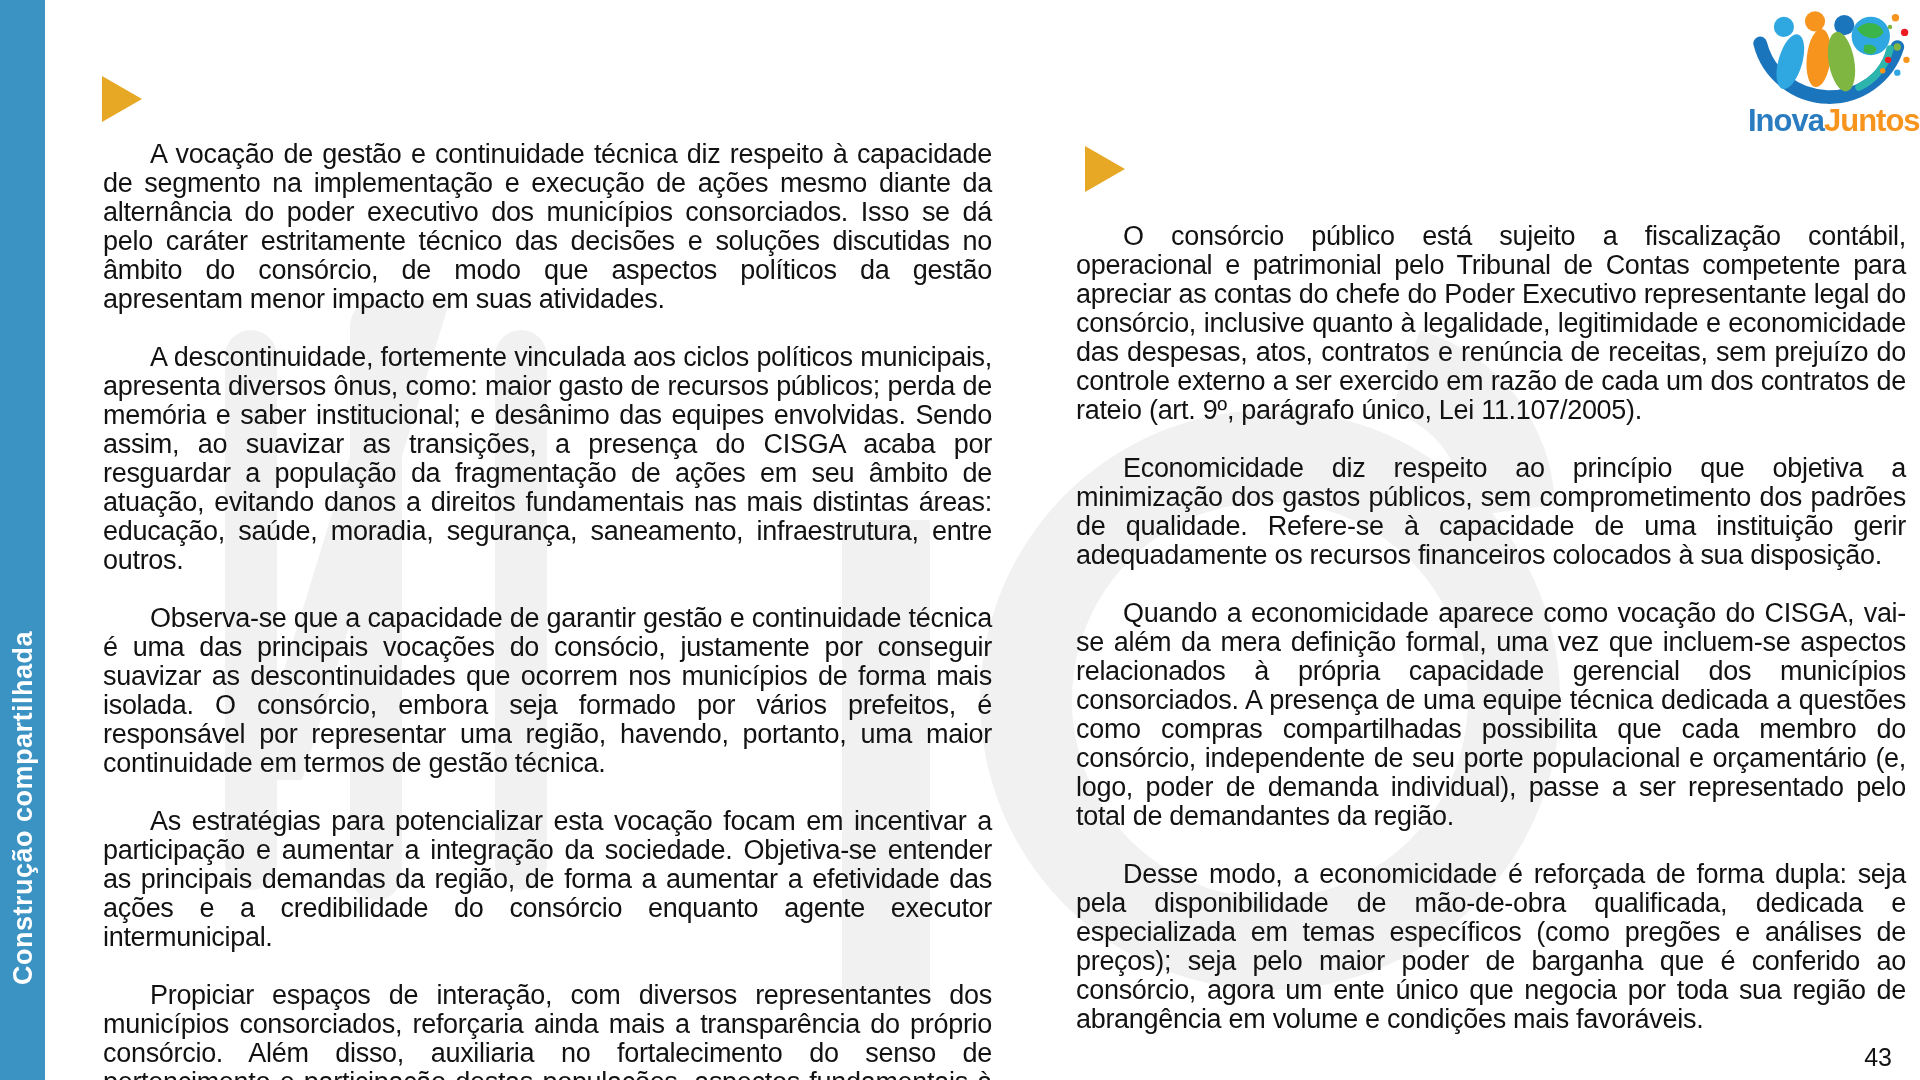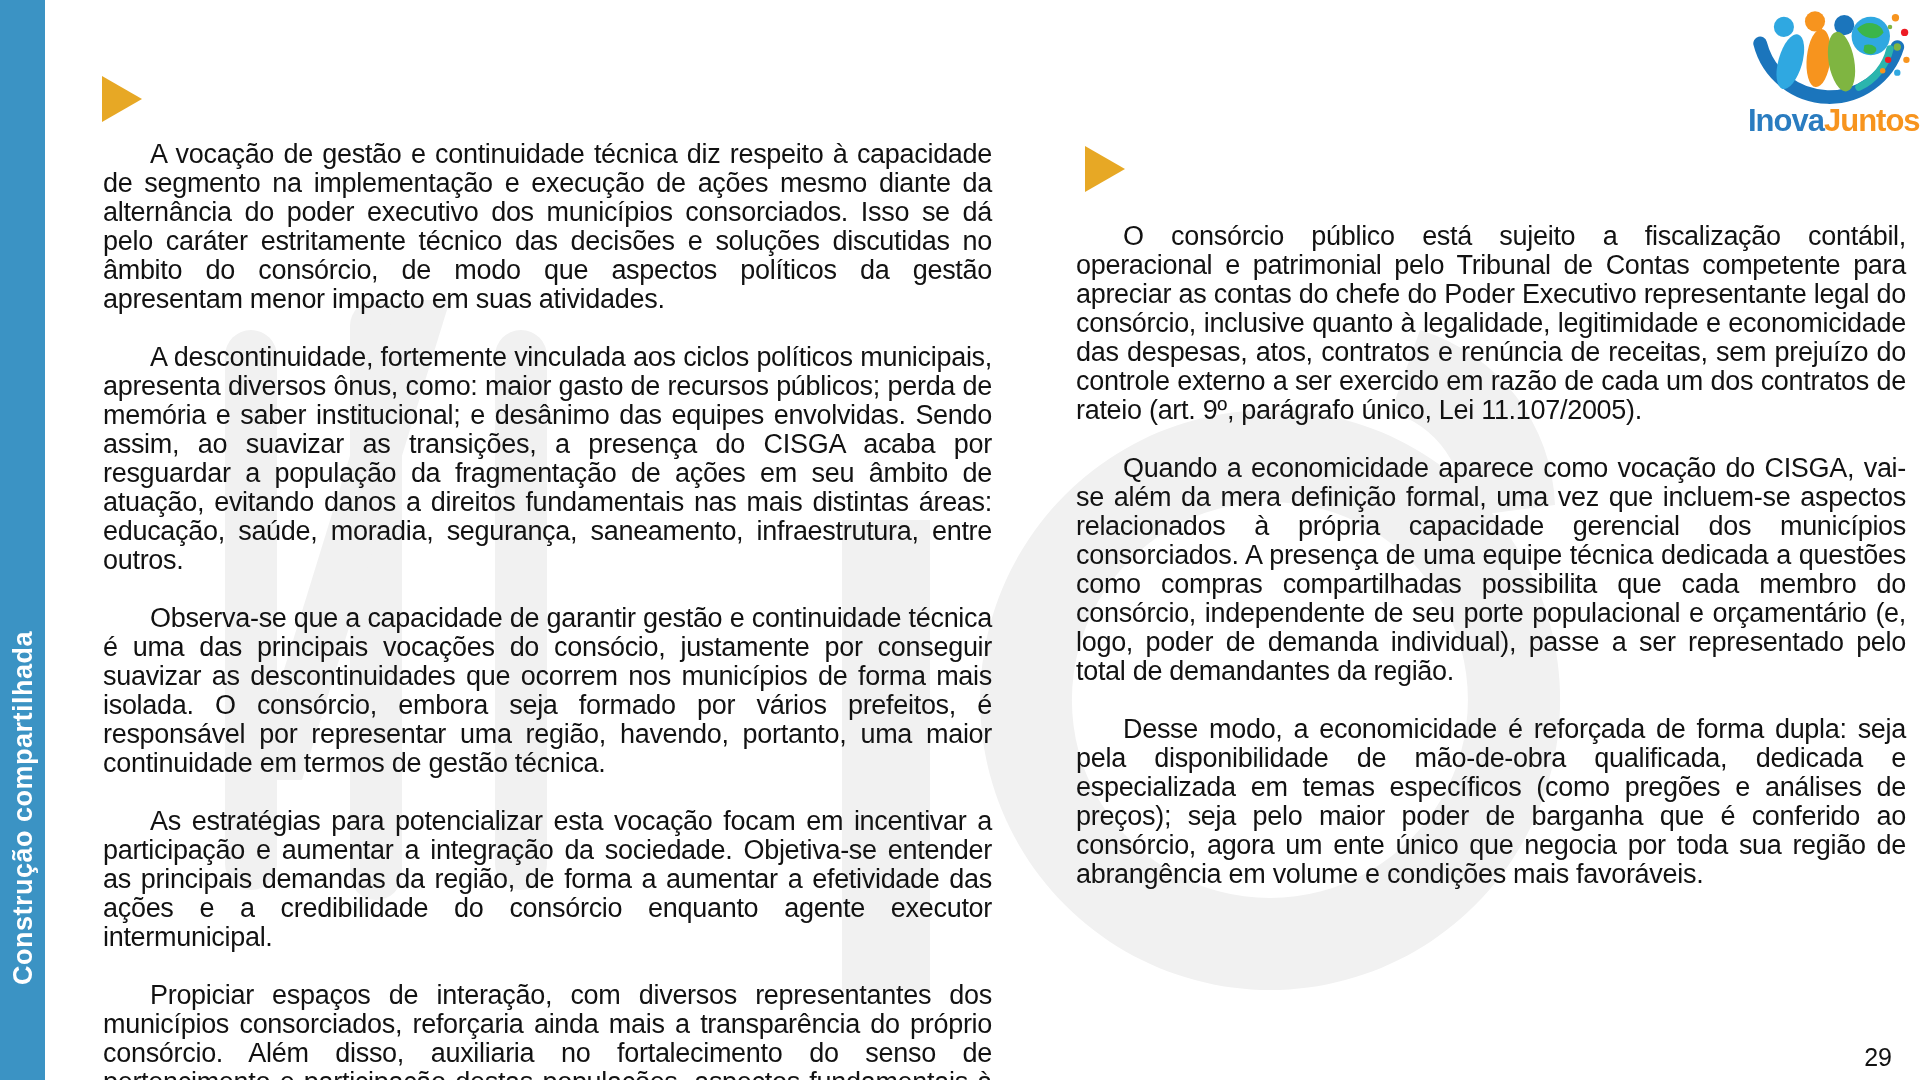--- a/index.html
+++ b/index.html
@@ -83,20 +83,21 @@
 <div class="col col-left">
   <p>A vocação de gestão e continuidade técnica diz respeito à capacidade de segmento na implementação e execução de ações mesmo diante da alternância do poder executivo dos municípios consorciados. Isso se dá pelo caráter estritamente técnico das decisões e soluções discutidas no âmbito do consórcio, de modo que aspectos políticos da gestão apresentam menor impacto em suas atividades.</p>
   <p>A descontinuidade, fortemente vinculada aos ciclos políticos municipais, apresenta diversos ônus, como: maior gasto de recursos públicos; perda de memória e saber institucional; e desânimo das equipes envolvidas. Sendo assim, ao suavizar as transições, a presença do CISGA acaba por resguardar a população da fragmentação de ações em seu âmbito de atuação, evitando danos a direitos fundamentais nas mais distintas áreas: educação, saúde, moradia, segurança, saneamento, infraestrutura, entre outros.</p>
   <p>Observa-se que a capacidade de garantir gestão e continuidade técnica é uma das principais vocações do consócio, justamente por conseguir suavizar as descontinuidades que ocorrem nos municípios de forma mais isolada. O consórcio, embora seja formado por vários prefeitos, é responsável por representar uma região, havendo, portanto, uma maior continuidade em termos de gestão técnica.</p>
   <p>As estratégias para potencializar esta vocação focam em incentivar a participação e aumentar a integração da sociedade. Objetiva-se entender as principais demandas da região, de forma a aumentar a efetividade das ações e a credibilidade do consórcio enquanto agente executor intermunicipal.</p>
   <p>Propiciar espaços de interação, com diversos representantes dos municípios consorciados, reforçaria ainda mais a transparência do próprio consórcio. Além disso, auxiliaria no fortalecimento do senso de pertencimento e participação destas populações, aspectos fundamentais à continuidade das políticas públicas – dentro e fora do escopo de atuação do CISGA.</p>
 </div>
 
 <div class="col col-right">
   <p>O consórcio público está sujeito a fiscalização contábil, operacional e patrimonial pelo Tribunal de Contas competente para apreciar as contas do chefe do Poder Executivo representante legal do consórcio, inclusive quanto à legalidade, legitimidade e economicidade das despesas, atos, contratos e renúncia de receitas, sem prejuízo do controle externo a ser exercido em razão de cada um dos contratos de rateio (art. 9º, parágrafo único, Lei 11.107/2005).</p>
+  <p>Economicidade diz respeito ao princípio que objetiva a minimização dos gastos públicos, sem comprometimento dos padrões de qualidade. Refere-se à capacidade de uma instituição gerir adequadamente os recursos financeiros colocados à sua disposição.</p>
   <p>Quando a economicidade aparece como vocação do CISGA, vai-se além da mera definição formal, uma vez que incluem-se aspectos relacionados à própria capacidade gerencial dos municípios consorciados. A presença de uma equipe técnica dedicada a questões como compras compartilhadas possibilita que cada membro do consórcio, independente de seu porte populacional e orçamentário (e, logo, poder de demanda individual), passe a ser representado pelo total de demandantes da região.</p>
   <p>Desse modo, a economicidade é reforçada de forma dupla: seja pela disponibilidade de mão-de-obra qualificada, dedicada e especializada em temas específicos (como pregões e análises de preços); seja pelo maior poder de barganha que é conferido ao consórcio, agora um ente único que negocia por toda sua região de abrangência em volume e condições mais favoráveis.</p>
 </div>
 
 <div class="logo">
   <svg width="160" height="104" viewBox="0 0 175 112" aria-hidden="true">
 
     <path d="M10,40 A78,78 0 0,0 160,44" stroke="#1b75bc" stroke-width="15" fill="none" stroke-linecap="round"></path>
     <path d="M118,88 A62,62 0 0,0 152,46" stroke="#2bb5ad" stroke-width="8" fill="none" stroke-linecap="round"></path>
 
@@ -116,13 +117,13 @@
     <circle cx="160" cy="44" r="4" fill="#7fb541"></circle>
     <circle cx="170" cy="58" r="3.5" fill="#f7941e"></circle>
     <circle cx="150" cy="58" r="3.5" fill="#ed1c24"></circle>
     <circle cx="160" cy="72" r="3.5" fill="#2fa8e1"></circle>
     <circle cx="144" cy="70" r="3" fill="#f7941e"></circle>
     <circle cx="152" cy="22" r="2.5" fill="#7fb541"></circle>
   </svg>
   <div class="logo-text"><span class="inova">Inova</span><span class="juntos">Juntos</span></div>
 </div>
 
-<div class="page-number">29</div>
+<div class="page-number">43</div>
 
 </body></html>

